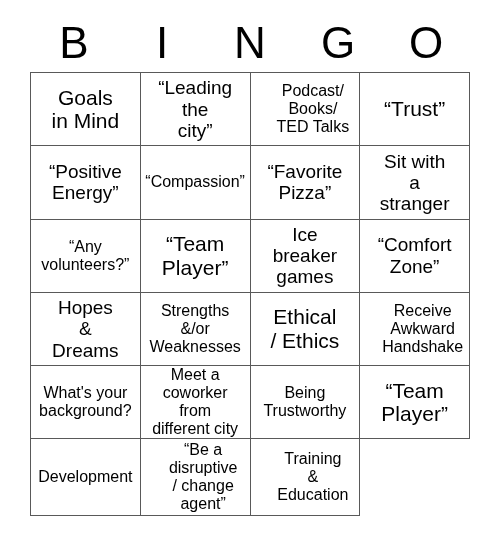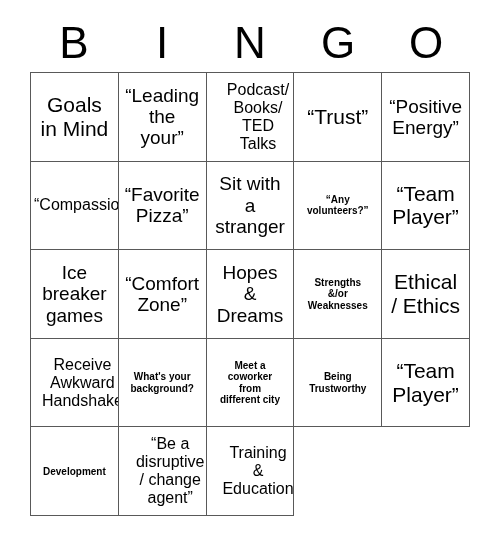--- a/index.html
+++ b/index.html
@@ -40,21 +40,21 @@
     color: #000000;
   }
   #grid {
     position: absolute;
     left: 30px;
     top: 72px;
     width: 440px;
     height: 444px;
     box-sizing: border-box;
     display: grid;
-    grid-template-columns: repeat(5, 1fr);
+    grid-template-columns: repeat(4, 1fr);
     grid-template-rows: repeat(5, 1fr);
     border-top: 1.5px solid #595959;
     border-left: 1.5px solid #595959;
   }
   .cell {
     box-sizing: border-box;
     border-right: 1.5px solid #595959;
     border-bottom: 1.5px solid #595959;
     display: flex;
     align-items: center;
@@ -67,21 +67,21 @@
     display: block;
     width: 100%;
     line-height: 1.12;
     white-space: pre-line;
     word-break: normal;
   }
   
   .s-xl .cell-text { font-size: 21px; }
   .s-lg .cell-text { font-size: 19px; }
   .s-md .cell-text { font-size: 16px; margin-left: 16px; }
-  .s-sm .cell-text { font-size: 10px; font-weight: bold; }
+  .s-sm .cell-text { font-size: 16px; }
   .s-xs .cell-text { font-size: 16px; }
 </style>
 </head>
 <body>
 
 <div id="card">
 
   <div id="header-row">
       <div class="header-letter">B</div>
       <div class="header-letter">I</div>
@@ -91,21 +91,21 @@
     </div>
 
   <div id="grid">
       <div class="cell s-xl">
         <span class="cell-text">Goals
 in Mind</span>
       </div>
       <div class="cell s-lg">
         <span class="cell-text">“Leading
 the
-your”</span>
+city”</span>
       </div>
       <div class="cell s-md">
         <span class="cell-text">Podcast/
 Books/
 TED Talks</span>
       </div>
       <div class="cell s-xl">
         <span class="cell-text">“Trust”</span>
       </div>
       <div class="cell s-lg">

